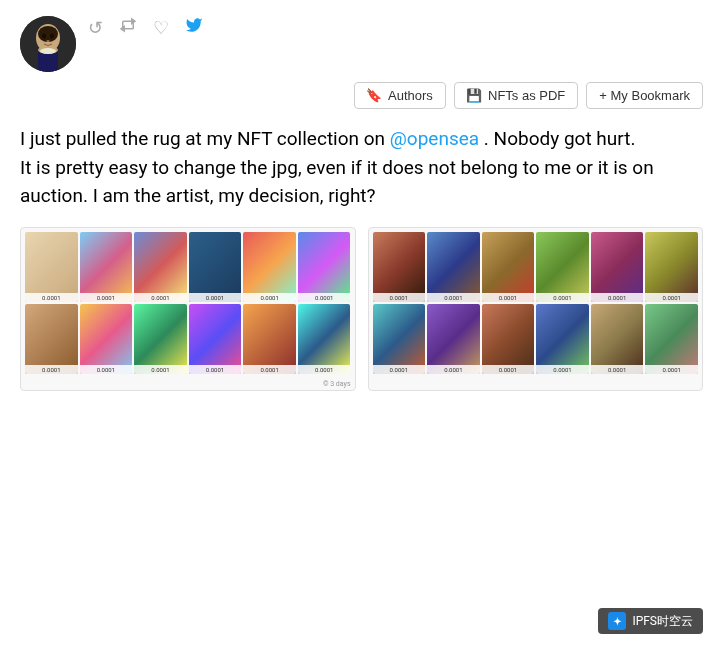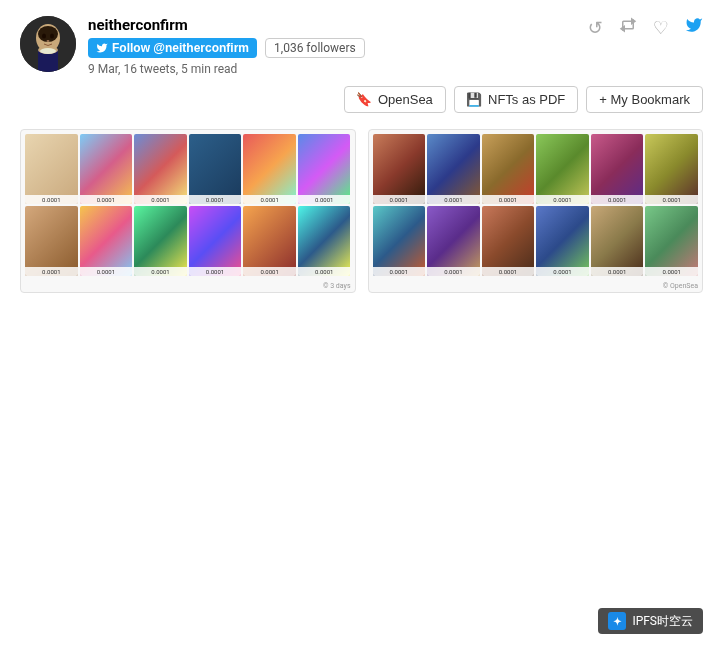--- a/index.html
+++ b/index.html
@@ -227,33 +227,20 @@
         <ellipse cx="32" cy="20" rx="2" ry="2.5" fill="#1a0a00"></ellipse>
         <ellipse cx="28" cy="25" rx="1.5" ry="1" fill="#a07858"></ellipse>
         <path d="M24 28 Q28 31 32 28" stroke="#8a5a3a" stroke-width="1" fill="none"></path>
         <rect x="18" y="34" width="20" height="22" fill="#1a1a5a"></rect>
         <ellipse cx="28" cy="34" rx="10" ry="4" fill="#c8a87a"></ellipse>
 
         <ellipse cx="28" cy="35" rx="8" ry="3" fill="#e8e8d0"></ellipse>
       </svg>
     </div>
 
-    <div class="user-info">
-      <div class="username">neitherconfirm</div>
-      <div class="follow-row">
-        <button class="follow-btn">
-          <svg class="twitter-icon-small" viewBox="0 0 24 24" xmlns="http://www.w3.org/2000/svg">
-            <path d="M23 3a10.9 10.9 0 01-3.14 1.53 4.48 4.48 0 00-7.86 3v1A10.66 10.66 0 013 4s-4 9 5 13a11.64 11.64 0 01-7 2c9 5 20 0 20-11.5a4.5 4.5 0 00-.08-.83A7.72 7.72 0 0023 3z" fill="white"></path>
-          </svg>
-          <span>Follow @neitherconfirm</span>
-        </button>
-        <span class="followers-badge">1,036 followers</span>
-      </div>
-      <div class="meta-row">9 Mar, 16 tweets, 5 min read</div>
-    </div>
 
     <div class="top-actions">
       <span class="icon-action">↺</span>
       <span class="icon-action">
         <svg width="18" height="18" viewBox="0 0 24 24" fill="#aaa" xmlns="http://www.w3.org/2000/svg">
           <path d="M23 7l-7-5v4H6a2 2 0 00-2 2v10a2 2 0 002 2h1v-2H6V8h10v4l7-5z"></path>
           <path d="M1 17l7 5v-4h10a2 2 0 002-2V6a2 2 0 00-2-2h-1v2h1v10H8v-4l-7 5z"></path>
         </svg>
       </span>
       <span class="icon-action">♡</span>
@@ -261,32 +248,38 @@
         <svg width="18" height="18" viewBox="0 0 24 24" fill="#1da1f2" xmlns="http://www.w3.org/2000/svg">
           <path d="M23 3a10.9 10.9 0 01-3.14 1.53 4.48 4.48 0 00-7.86 3v1A10.66 10.66 0 013 4s-4 9 5 13a11.64 11.64 0 01-7 2c9 5 20 0 20-11.5a4.5 4.5 0 00-.08-.83A7.72 7.72 0 0023 3z"></path>
         </svg>
       </span>
     </div>
   </div>
 
   <div class="toolbar">
     <button class="toolbar-btn">
       <span>🔖</span>
-      <span>OpenSea</span>
+      <span>Authors</span>
     </button>
     <button class="toolbar-btn">
       <span>💾</span>
       <span>NFTs as PDF</span>
     </button>
     <button class="toolbar-btn">
       <span>+ My Bookmark</span>
     </button>
   </div>
 
   <div class="content">
+    <p>
+      <span>I just pulled the rug at my NFT collection on </span><span class="mention">@opensea</span><span> . Nobody got hurt.</span>
+    </p>
+    <p>
+      <span>It is pretty easy to change the jpg, even if it does not belong to me or it is on auction. I am the artist, my decision, right?</span>
+    </p>
   </div>
 
   <div class="images-row">
 
     <div class="image-block">
       <div class="nft-grid">
         <div class="nft-cell art-1">
             <span class="nft-cell-label">0.0001</span>
           </div>
         <div class="nft-cell art-2">
@@ -358,21 +351,20 @@
         <div class="nft-cell rug-10">
             <span class="nft-cell-label">0.0001</span>
           </div>
         <div class="nft-cell rug-11">
             <span class="nft-cell-label">0.0001</span>
           </div>
         <div class="nft-cell rug-12">
             <span class="nft-cell-label">0.0001</span>
           </div>
       </div>
-      <div class="grid-footer">© OpenSea</div>
     </div>
   </div>
 </div>
 
 <div class="watermark">
   <div class="watermark-logo">
     <span>✦</span>
   </div>
   <span>IPFS时空云</span>
 </div>

